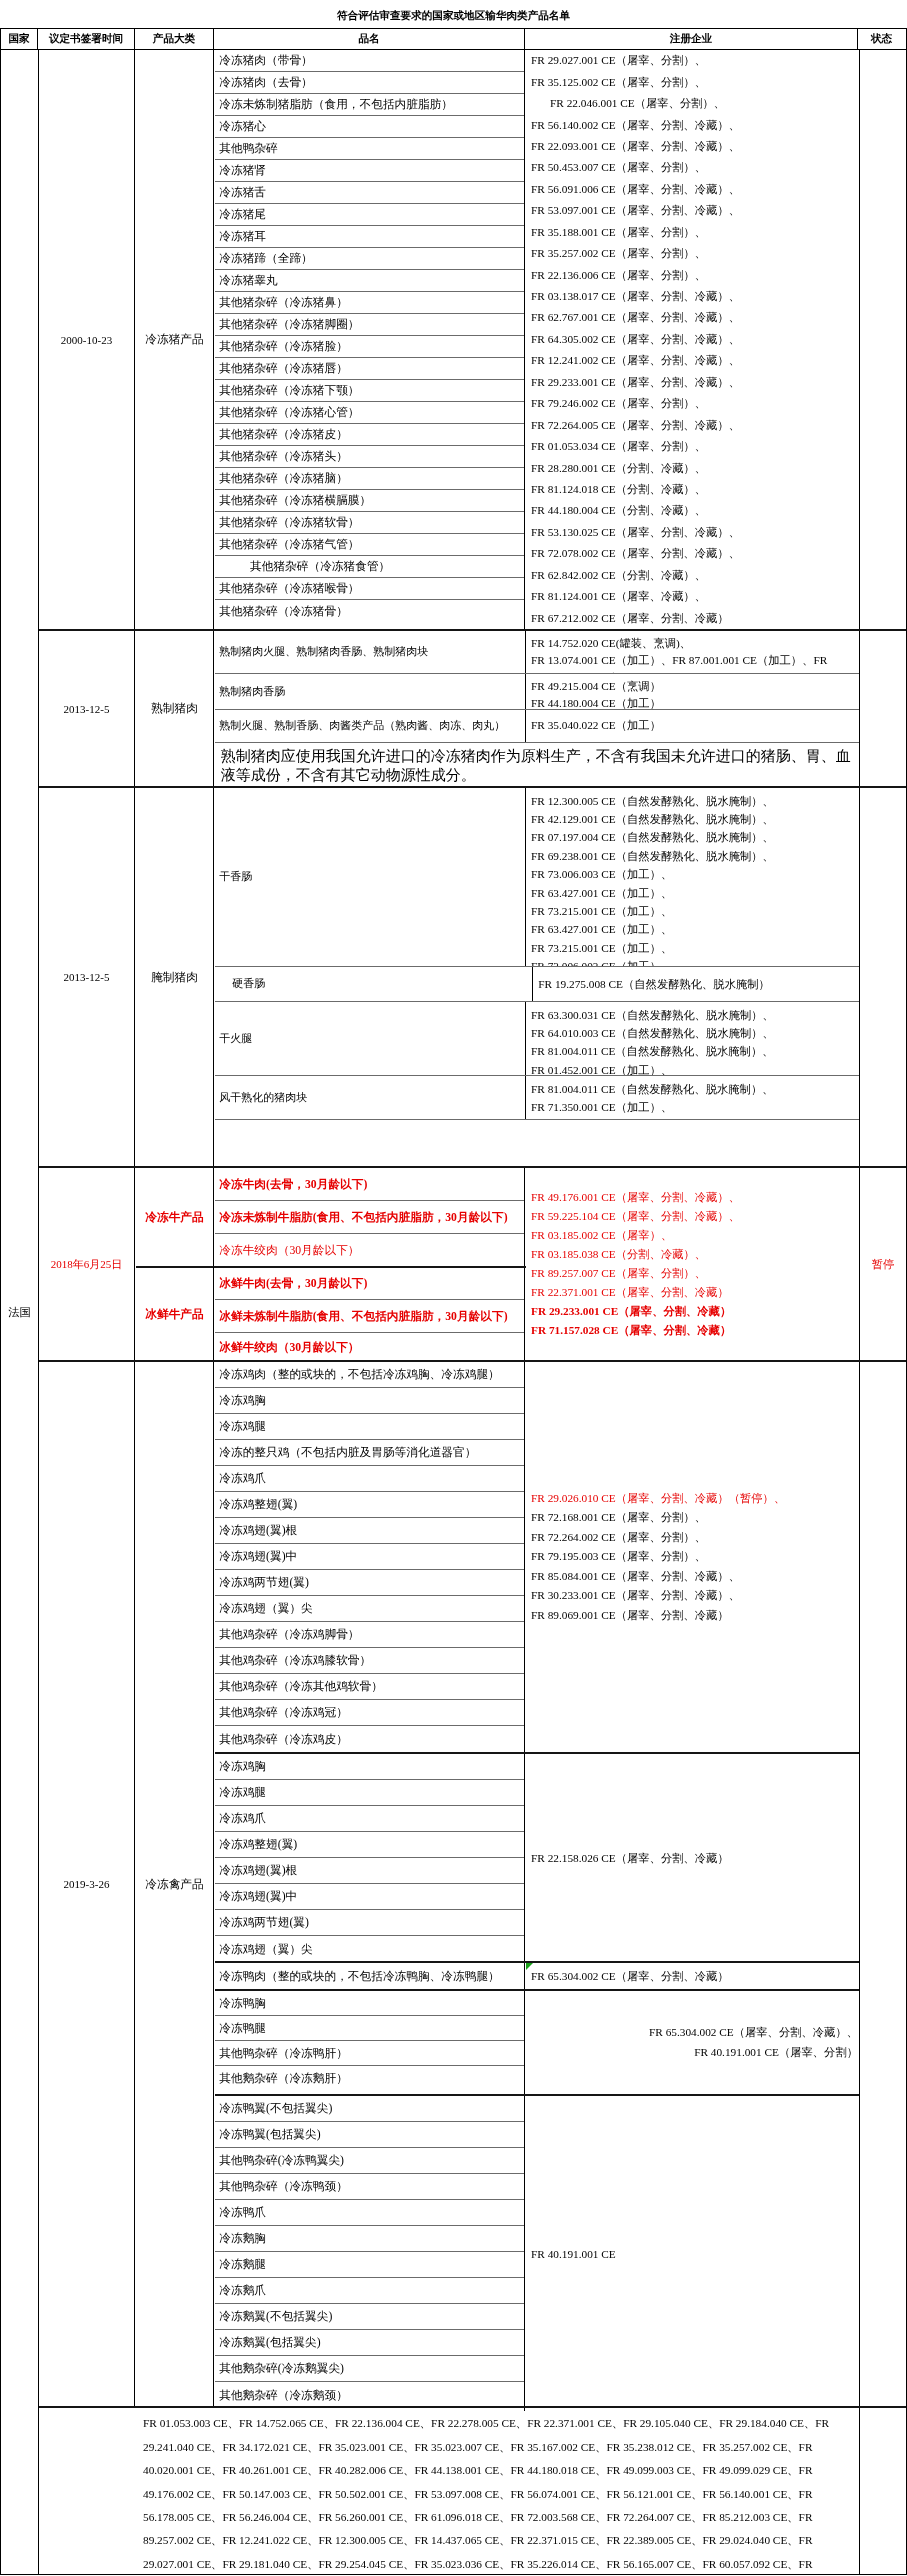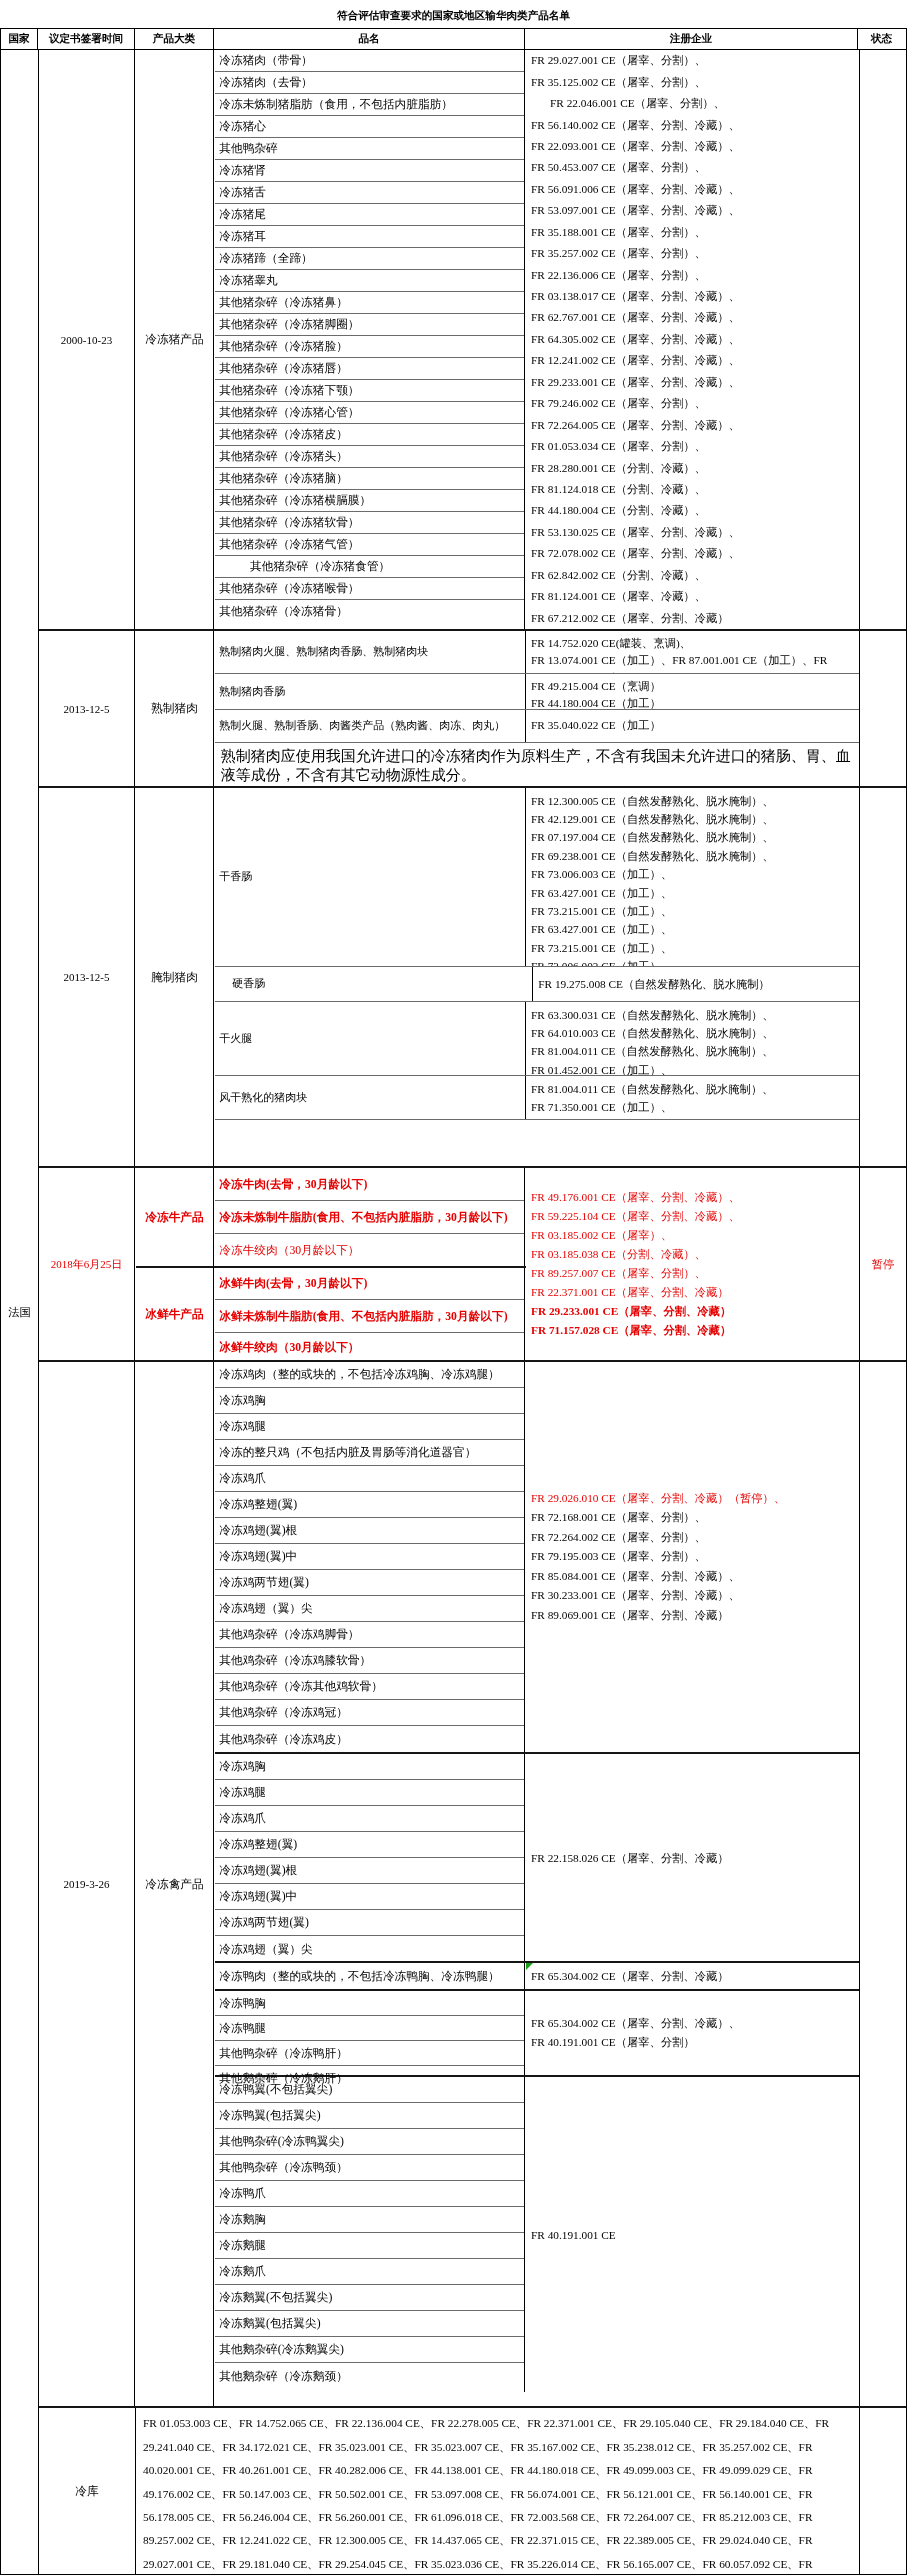--- a/index.html
+++ b/index.html
@@ -282,21 +282,21 @@
               </div>
               <div class="grp" style="height: 28px;">
                 <div class="prodcol">
                   <div class="prow last" style="height: 26px;">冷冻鸭肉（整的或块的，不包括冷冻鸭胸、冷冻鸭腿）</div>
                 </div>
                 <div class="entcol" style="justify-content: center; line-height: 14px;">
                   <div class="marker"></div>
                   <div class="entline">FR 65.304.002 CE（屠宰、分割、冷藏）</div>
                 </div>
               </div>
-              <div class="grp" style="height: 86px;">
+              <div class="grp" style="height: 105px; text-align: right;">
                 <div class="prodcol">
                   <div class="prow" style="height: 25px;">冷冻鸭胸</div>
                   <div class="prow" style="height: 25px;">冷冻鸭腿</div>
                   <div class="prow" style="height: 25px;">其他鸭杂碎（冷冻鸭肝）</div>
                   <div class="prow last" style="height: 25px;">其他鹅杂碎（冷冻鹅肝）</div>
                 </div>
                 <div class="entcol" style="justify-content: center; line-height: 19.5px;">
                   <div class="entline">FR 65.304.002 CE（屠宰、分割、冷藏）、</div>
                   <div class="entline">FR 40.191.001 CE（屠宰、分割）</div>
                 </div>
@@ -317,21 +317,20 @@
                   <div class="prow last" style="height: 26px;">其他鹅杂碎（冷冻鹅颈）</div>
                 </div>
                 <div class="entcol" style="justify-content: center; line-height: 14px;">
                   <div class="entline">FR 40.191.001 CE</div>
                 </div>
               </div>
             </div>
             <div class="scell"></div>
           </div>
           <div class="sec tsep" style="height: 169px;">
-            <div class="coldlabel">冷库</div>
             <div class="coldtext">FR 01.053.003 CE、FR 14.752.065 CE、FR 22.136.004 CE、FR 22.278.005 CE、FR 22.371.001 CE、FR 29.105.040 CE、FR 29.184.040 CE、FR 29.241.040 CE、FR 34.172.021 CE、FR 35.023.001 CE、FR 35.023.007 CE、FR 35.167.002 CE、FR 35.238.012 CE、FR 35.257.002 CE、FR 40.020.001 CE、FR 40.261.001 CE、FR 40.282.006 CE、FR 44.138.001 CE、FR 44.180.018 CE、FR 49.099.003 CE、FR 49.099.029 CE、FR 49.176.002 CE、FR 50.147.003 CE、FR 50.502.001 CE、FR 53.097.008 CE、FR 56.074.001 CE、FR 56.121.001 CE、FR 56.140.001 CE、FR 56.178.005 CE、FR 56.246.004 CE、FR 56.260.001 CE、FR 61.096.018 CE、FR 72.003.568 CE、FR 72.264.007 CE、FR 85.212.003 CE、FR 89.257.002 CE、FR 12.241.022 CE、FR 12.300.005 CE、FR 14.437.065 CE、FR 22.371.015 CE、FR 22.389.005 CE、FR 29.024.040 CE、FR 29.027.001 CE、FR 29.181.040 CE、FR 29.254.045 CE、FR 35.023.036 CE、FR 35.226.014 CE、FR 56.165.007 CE、FR 60.057.092 CE、FR 28.281.004 CE、FR 62.842.005 CE、FR 76.305.013 CE、FR 79.246.003 CE、FR 03.138.014 CE、FR 40.020.001 CE</div>
             <div class="scell"></div>
           </div>
         </div>
     </div>
   </div>
 </div>
 
 
 </body></html>

